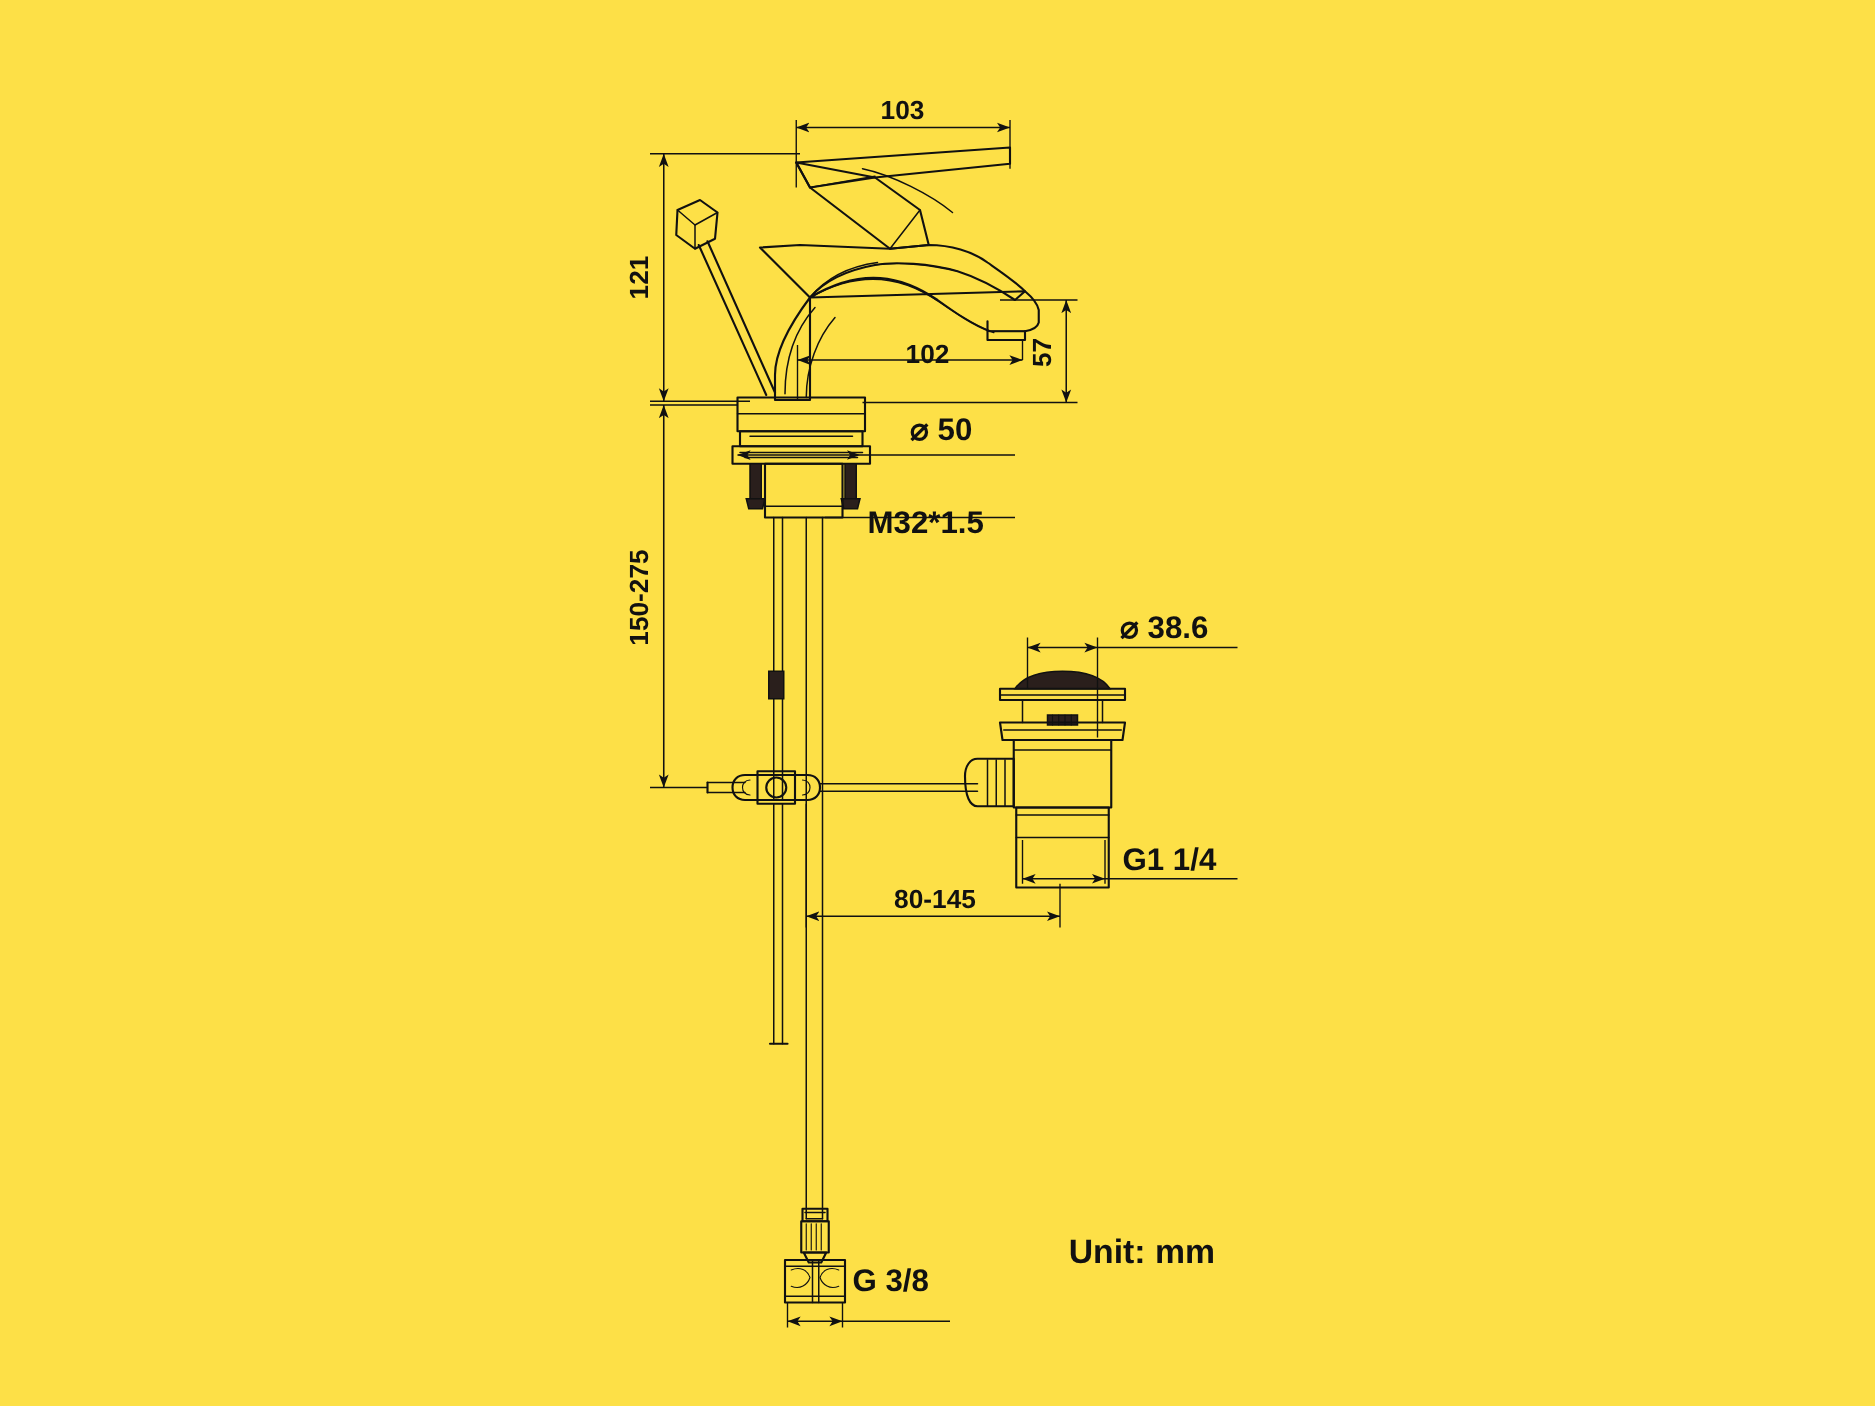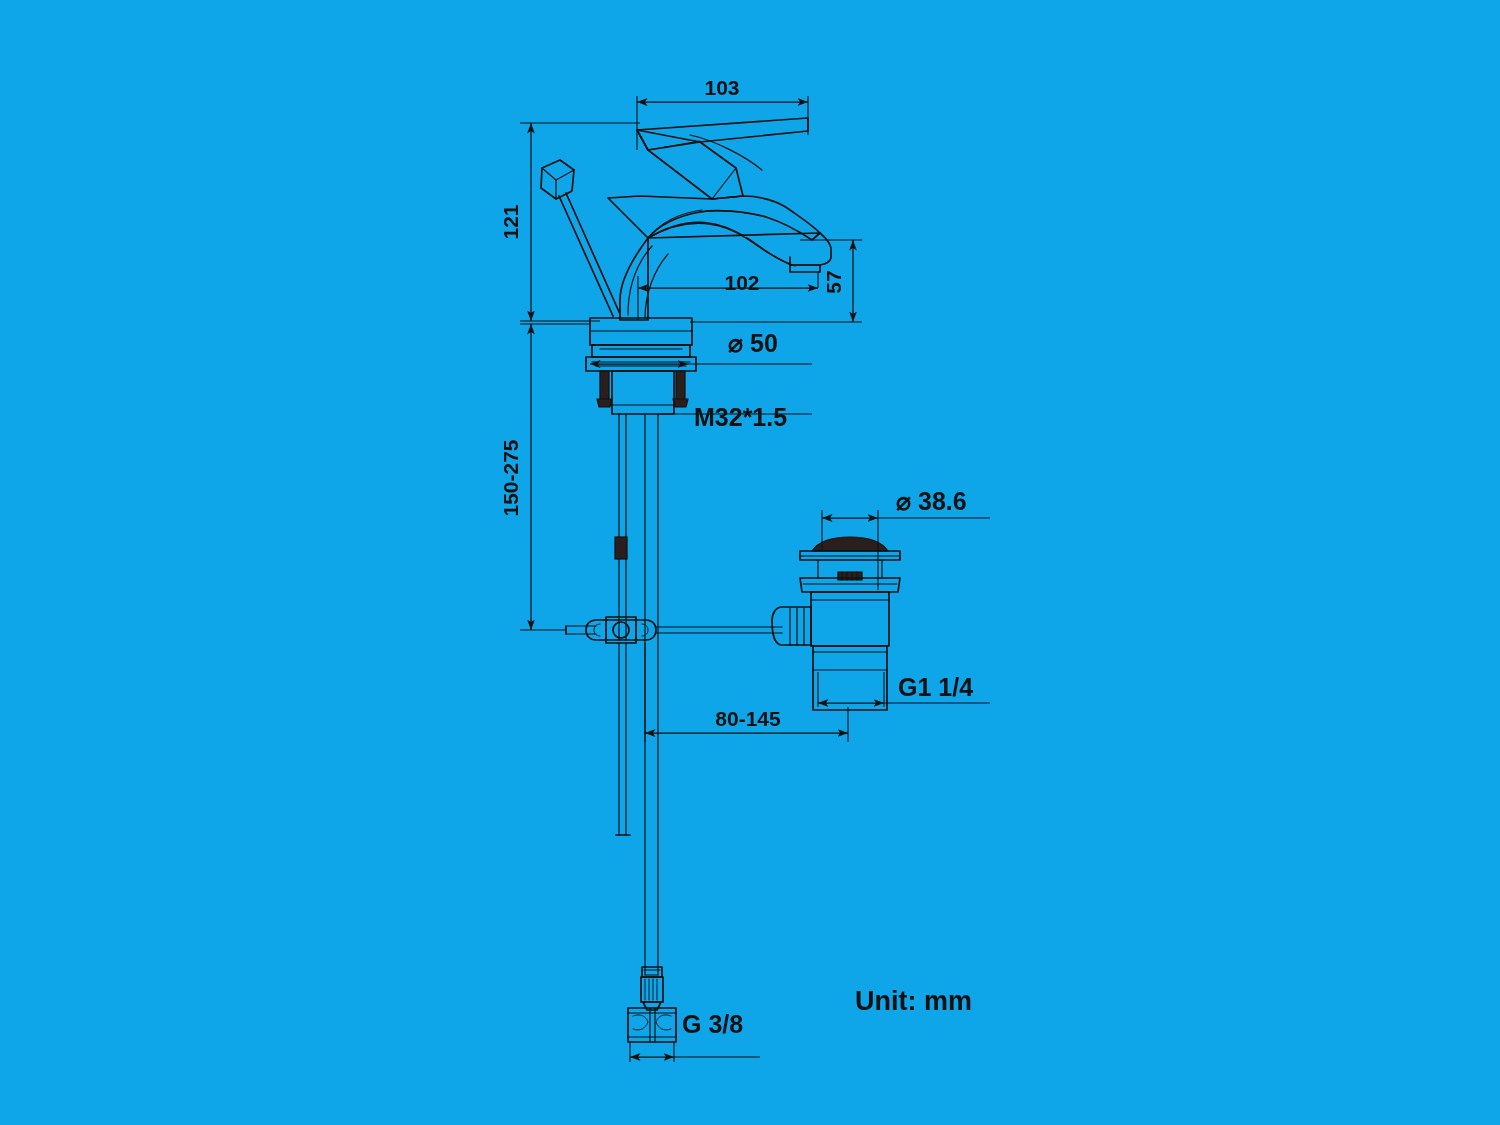--- a/index.html
+++ b/index.html
@@ -10,21 +10,21 @@
   body {
     width: 1500px;
     height: 1125px;
     font-family: "Liberation Sans", sans-serif;
     overflow: hidden;
   }
   #drawing-root {
     position: relative;
     width: 1500px;
     height: 1125px;
-    background: #0ea5e9;
+    background: #fde047;
   }
   svg.sheet {
     position: absolute;
     top: 0;
     left: 0;
     width: 1500px;
     height: 1125px;
   }
   .dim-text {
     font-family: "Liberation Sans", sans-serif;

